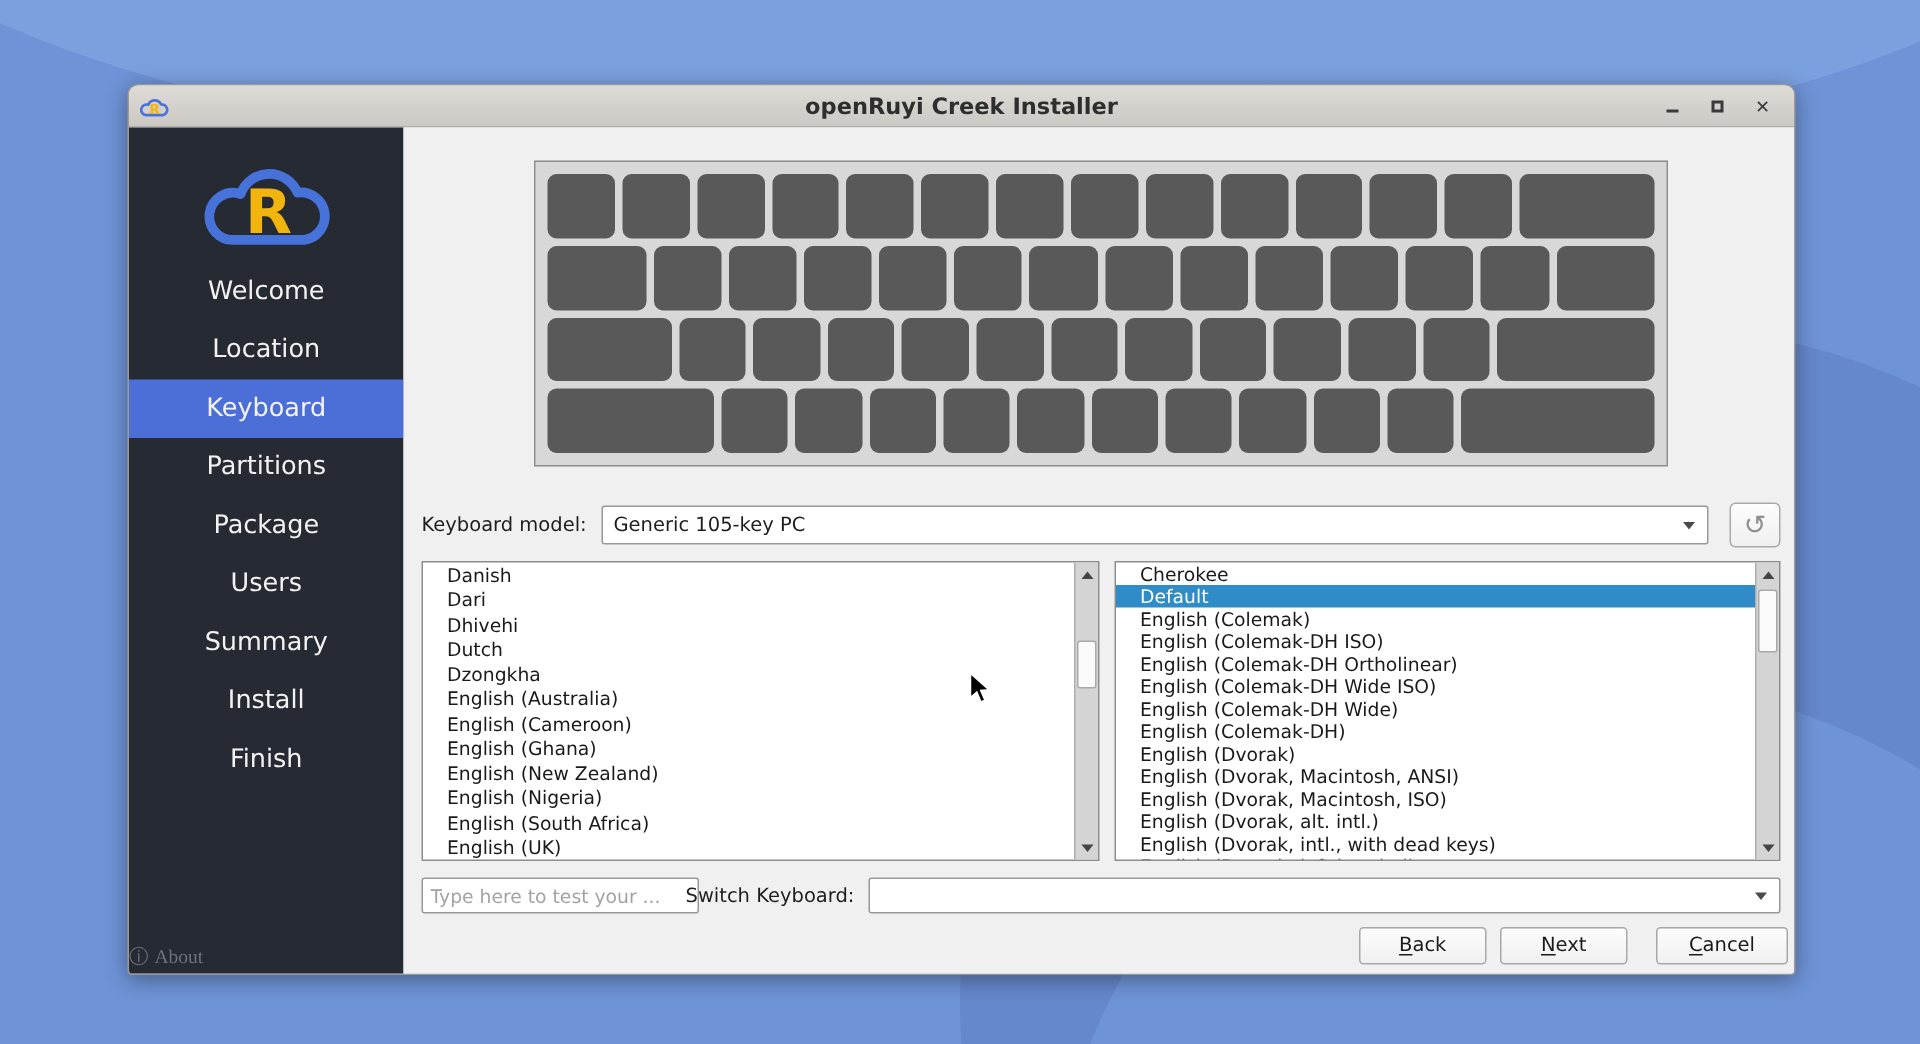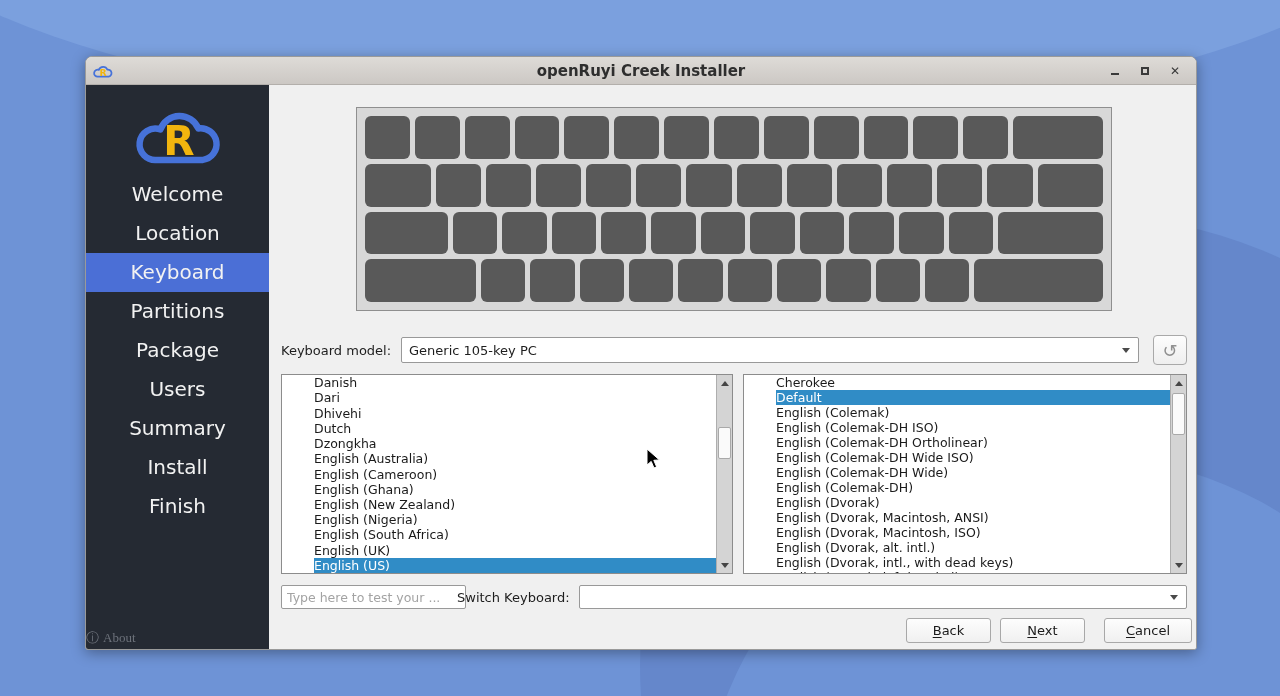--- a/index.html
+++ b/index.html
@@ -49,21 +49,21 @@
   .window-body { display:flex; height:566px; }
   
   .sidebar {
     width:183px; background:var(--sidebar-bg,#252a33); color:#f2f2f2;
     position:relative; flex:none;
   }
   .logo { display:block; margin:12px auto 4px auto; width:96px; height:74px; }
   .nav { margin-top:2px; }
   .nav-item {
     height:39px; line-height:39px; text-align:center;
-    font-size:20px; color:#f2f2f2; cursor:default;
+    font-size:17px; color:#f2f2f2; cursor:default;
   }
   .nav-item.active { background:var(--sidebar-active,#4b6fd6); }
   .about-btn {
     position:absolute; bottom:4px; left:0; right:0; text-align:left;
     font-size:13px; color:#6d727b; cursor:default;font-family:Liberation Serif, serif;
   }
   .about-btn .about-icon { font-size:13px; margin-right:4px; color:#6d727b; }
   
   .content { position:relative; flex:1; background:#f0f0f0; }
   
@@ -98,22 +98,22 @@
     position:absolute; top:289px; height:200px; background:#fff;
     border:1px solid #8c8c8c;
   }
   .listbox.left-list { left:12px; width:452px; }
   .listbox.right-list { left:474px; width:444px; }
   .rows { position:absolute; left:0; top:0; right:16px; bottom:0; overflow:hidden;
           display:flex; flex-direction:column; }
   .left-list .rows .row { flex:1 1 0; }
   .right-list .rows .row { flex:none; height:15px; }
   .row {
-    font-size:12.5px; color:#1a1a1a; padding-left:0;
-    display:flex; align-items:center; white-space:nowrap; cursor:default;margin-left:32px;
+    font-size:12.5px; color:#1a1a1a; padding-left:16px;
+    display:flex; align-items:center; white-space:nowrap; cursor:default;
   }
   .row.selected { background:var(--selection,#308cc6); color:#fff; }
   .scrollbar {
     position:absolute; top:0; bottom:0; right:0; width:16px;
     background:#d4d4d4; border-left:1px solid #aeaeae;
   }
   .sb-btn { position:absolute; left:0; right:0; height:14px;
     display:flex; align-items:center; justify-content:center; }
   .sb-btn.up { top:1px; } .sb-btn.down { bottom:1px; }
   .tri-up { width:0;height:0;border-left:4px solid transparent;border-right:4px solid transparent;border-bottom:5px solid #454545; }
@@ -277,21 +277,20 @@
           <div class="row">Dhivehi</div>
           <div class="row">Dutch</div>
           <div class="row">Dzongkha</div>
           <div class="row">English (Australia)</div>
           <div class="row">English (Cameroon)</div>
           <div class="row">English (Ghana)</div>
           <div class="row">English (New Zealand)</div>
           <div class="row">English (Nigeria)</div>
           <div class="row">English (South Africa)</div>
           <div class="row">English (UK)</div>
-          <div class="row selected">English (US)</div>
         </div>
         <div class="scrollbar">
           <div class="sb-btn up">
               <span class="tri-up"></span>
             </div>
           <div class="sb-thumb"></div>
           <div class="sb-btn down">
               <span class="tri-down"></span>
             </div>
         </div>

